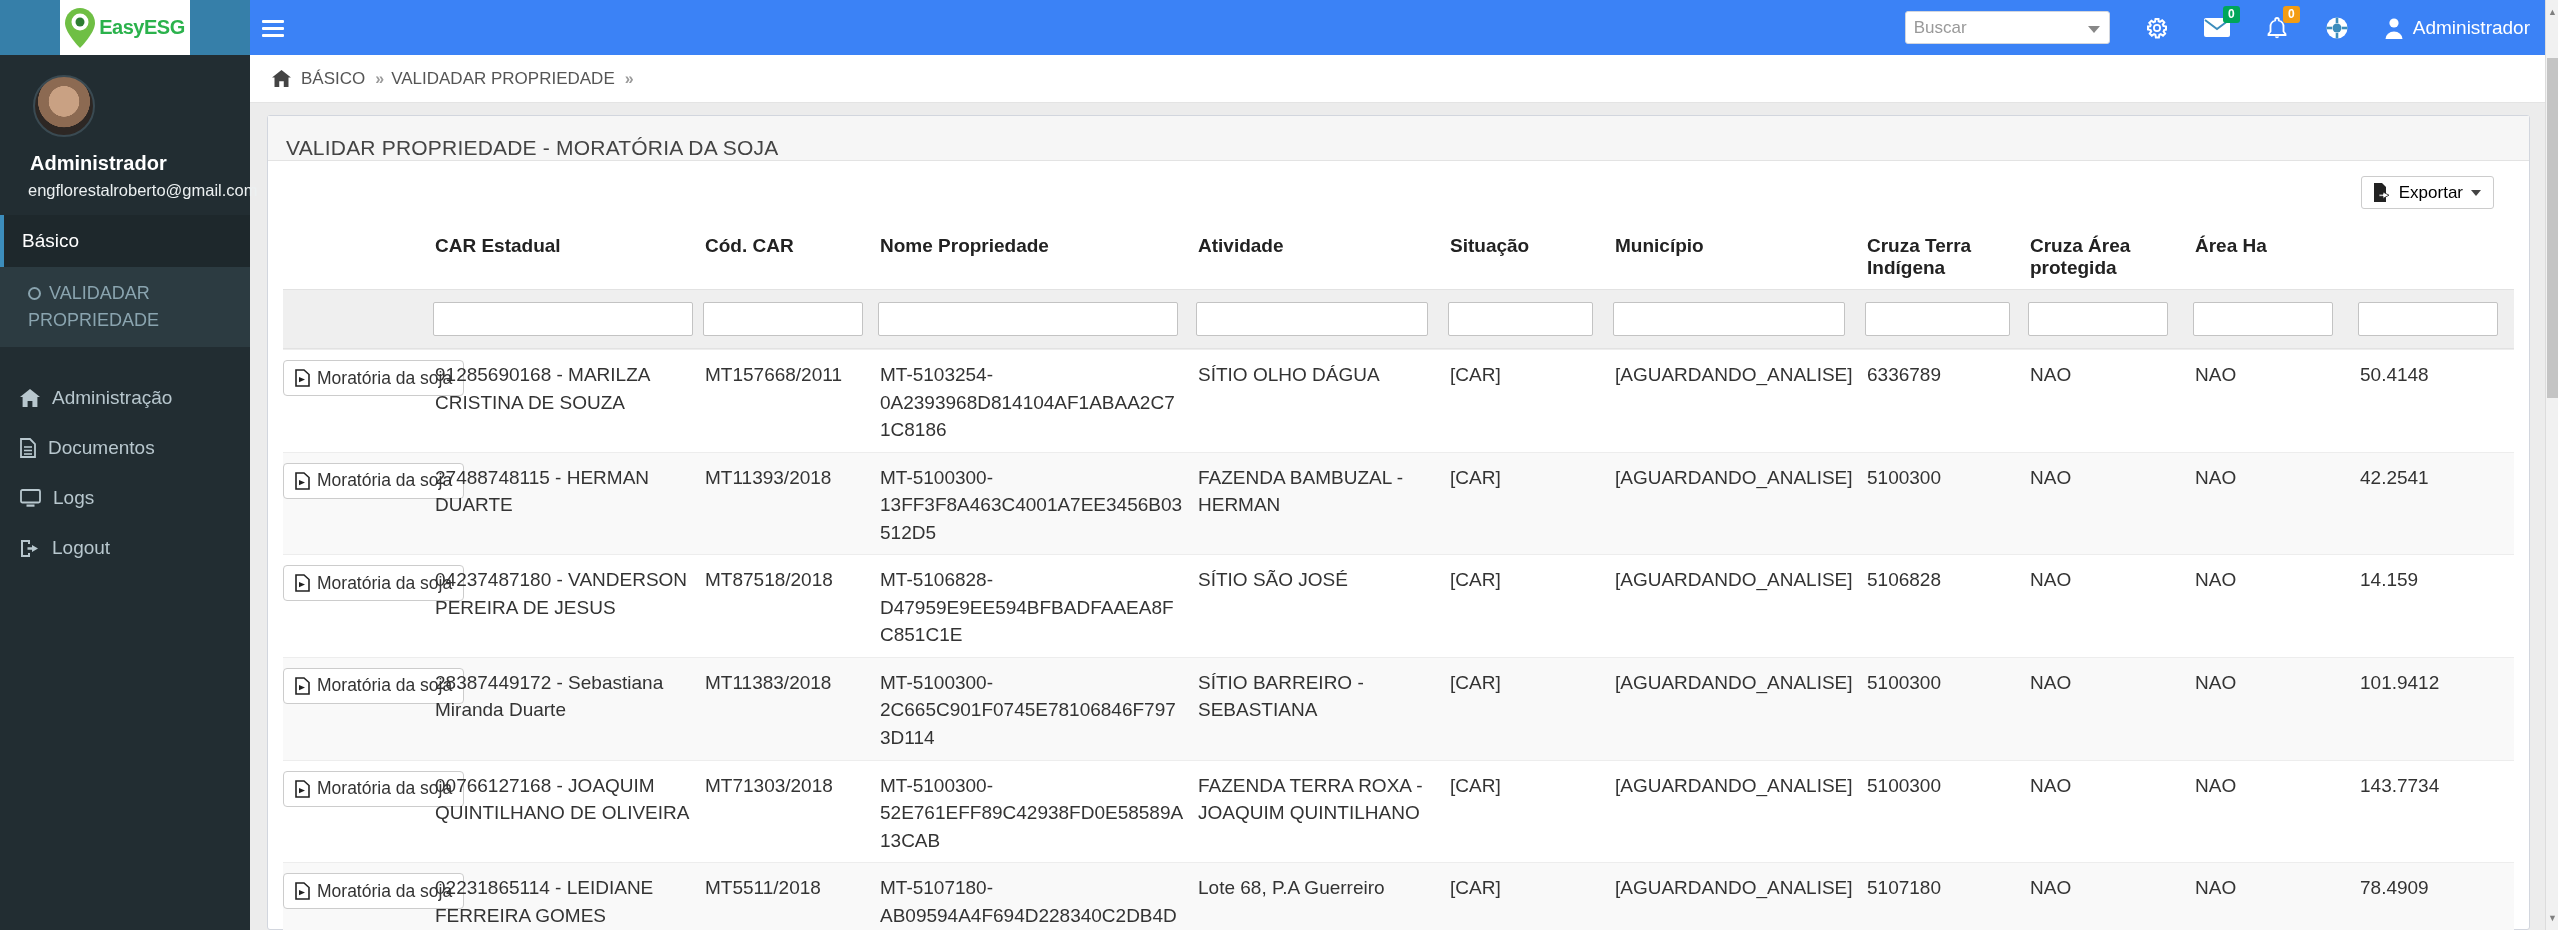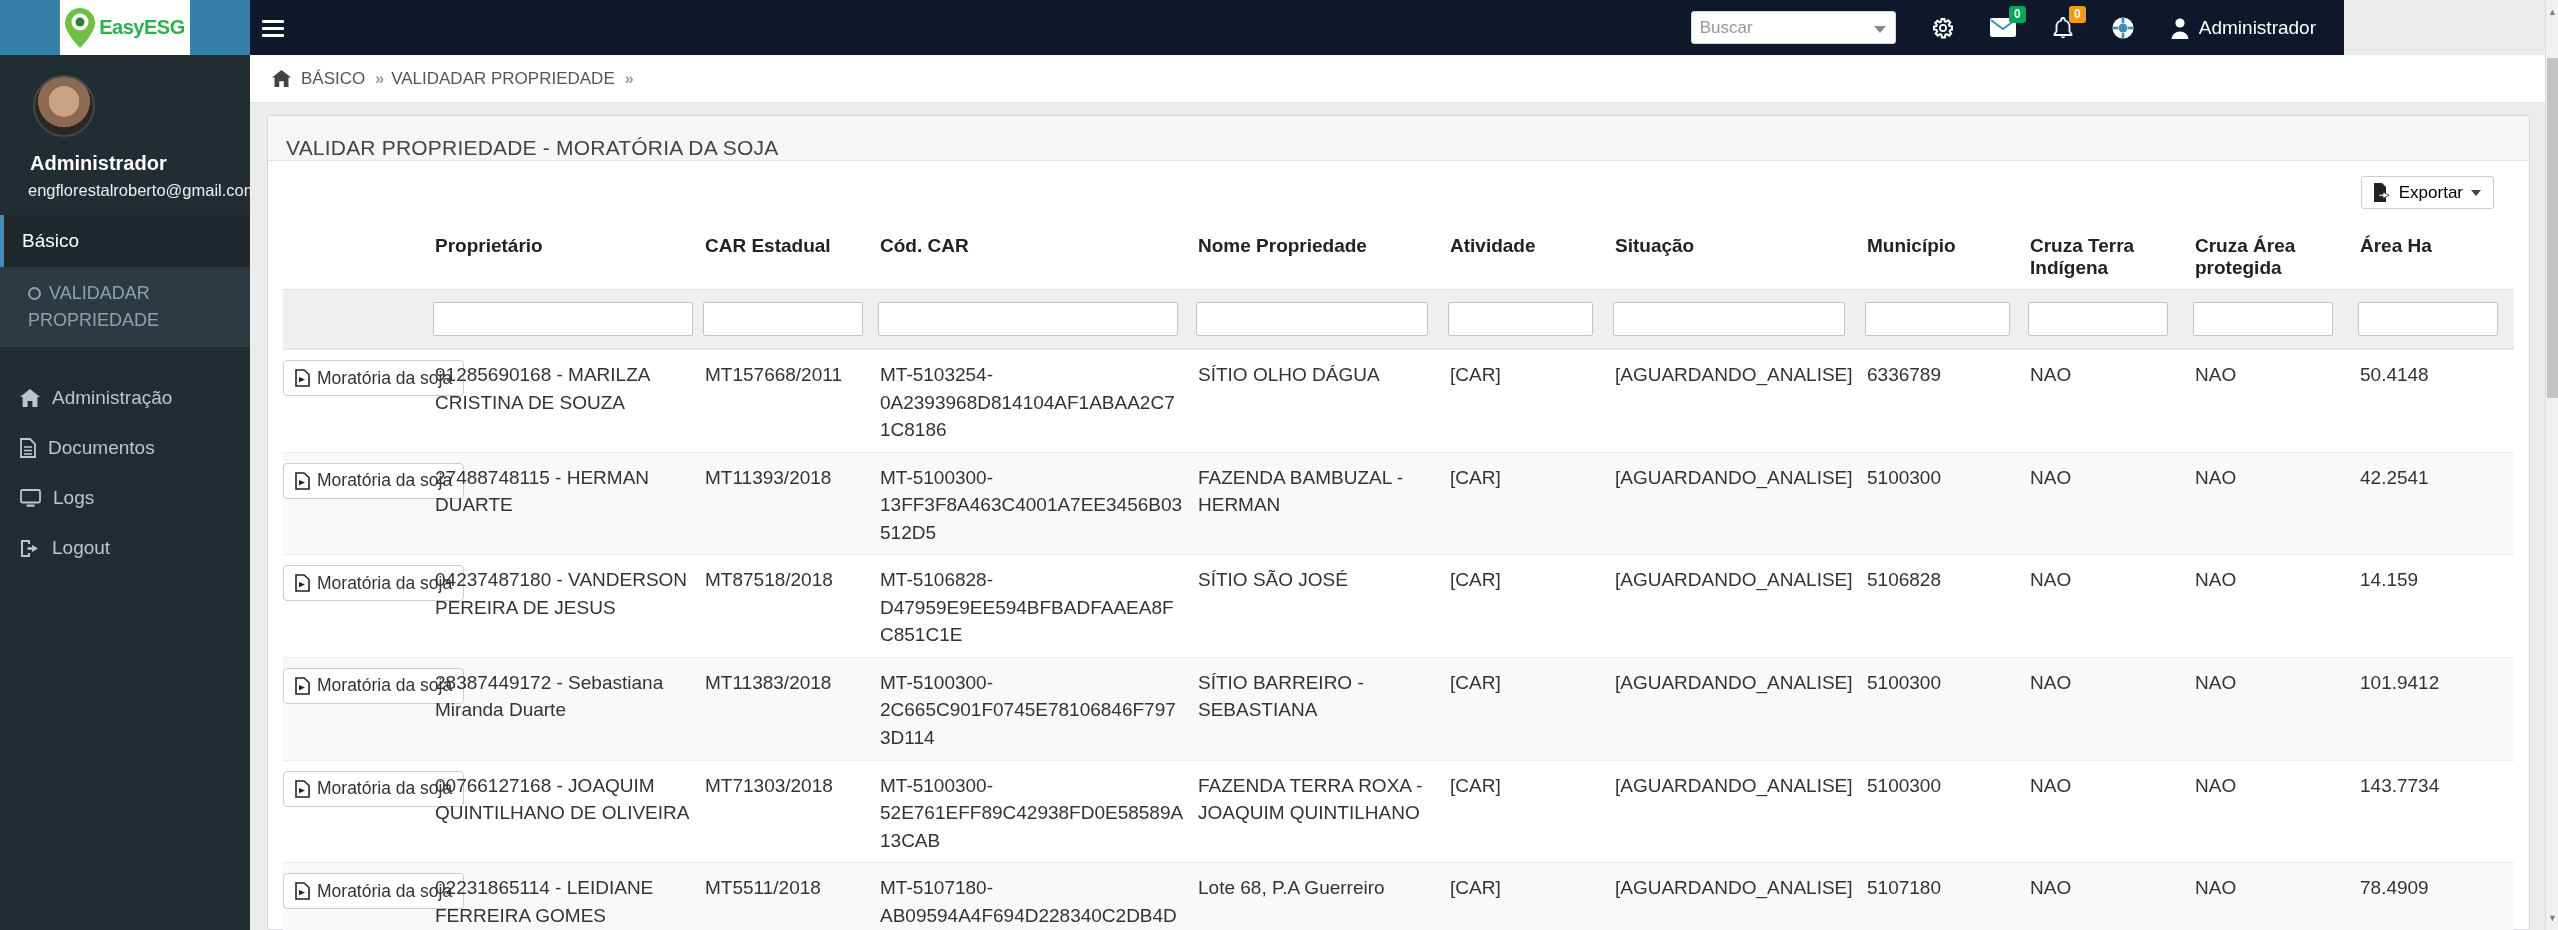--- a/index.html
+++ b/index.html
@@ -1,20 +1,20 @@
 <!DOCTYPE html>
 <html><head>
 <meta charset="utf-8">
 <style>
   * { margin:0; padding:0; box-sizing:border-box; }
   html,body { width:2558px; height:930px; overflow:hidden; }
   body { font-family:"Liberation Sans", sans-serif; background:#ececec; position:relative; color:#333; }
 
   
-  .navbar { position:absolute; left:0; top:0; width:2344px; height:55px; background:#0f172a; z-index:5; }
+  .navbar { position:absolute; left:0; top:0; width:2558px; height:55px; background:#3b82f6; z-index:5; }
   .logo-area { position:absolute; left:0; top:0; width:250px; height:55px; background:#367fa9; }
   .logo-white { position:absolute; left:60px; top:0; width:130px; height:55px; background:#fff; display:flex; align-items:center; justify-content:center; gap:4px; }
   .logo-text { color:#2bb24c; font-weight:bold; font-size:20px; letter-spacing:-0.5px; }
   .hamburger { position:absolute; left:262px; top:14px; width:34px; height:28px; display:flex; flex-direction:column; justify-content:center; gap:4px; cursor:pointer; }
   .hamburger span { display:block; width:22px; height:3px; background:#fff; border-radius:1px; }
   .nav-right { position:absolute; right:28px; top:0; height:55px; display:flex; align-items:center; gap:34px; }
   .searchbox { width:205px; height:33px; background:#fff; border:1px solid #d2d6de; border-radius:3px; position:relative; display:flex; align-items:center; }
   .searchbox input { border:none; outline:none; width:170px; height:29px; margin-left:8px; font-size:17px; color:#555; font-family:"Liberation Sans", sans-serif; background:transparent; }
   .searchbox input::placeholder { color:#999; }
   .searchbox .caret { position:absolute; right:9px; top:14px; width:0; height:0; border-left:6px solid transparent; border-right:6px solid transparent; border-top:7px solid #888; }
@@ -200,21 +200,20 @@
             <path d="M0 0 h8 l4 4 v15 H0 z" fill="#222"></path>
             <path d="M9 9 l6 3.2 -6 3.2 v-2.2 H5 v-2 h4 z" fill="#fff" stroke="#222" stroke-width="0.8"></path>
           </svg>
           <span>Exportar</span>
           <span class="caret-dn"></span>
         </button>
       </div>
 
       <div class="grid-row th-row">
         <div class="th"></div>
-        <div class="th">Proprietário</div>
         <div class="th">CAR Estadual</div>
         <div class="th">Cód. CAR</div>
         <div class="th">Nome Propriedade</div>
         <div class="th">Atividade</div>
         <div class="th">Situação</div>
         <div class="th">Município</div>
         <div class="th">Cruza Terra Indígena</div>
         <div class="th">Cruza Área protegida</div>
         <div class="th">Área Ha</div>
       </div>

